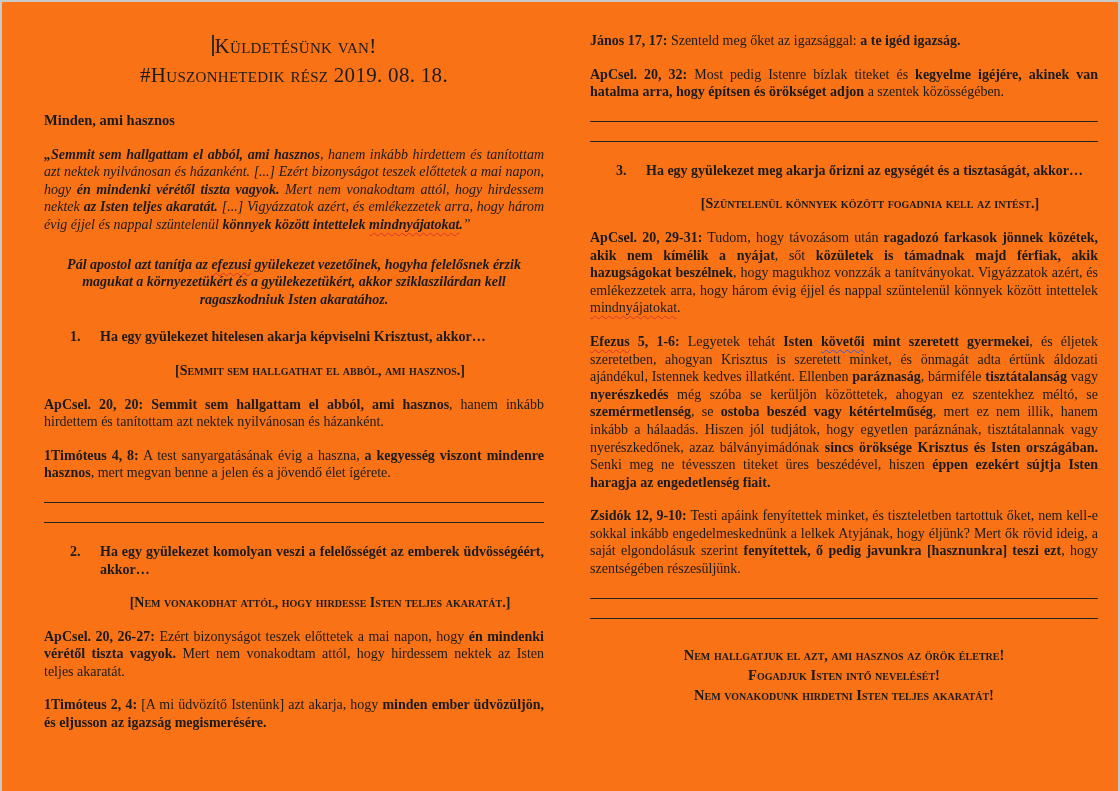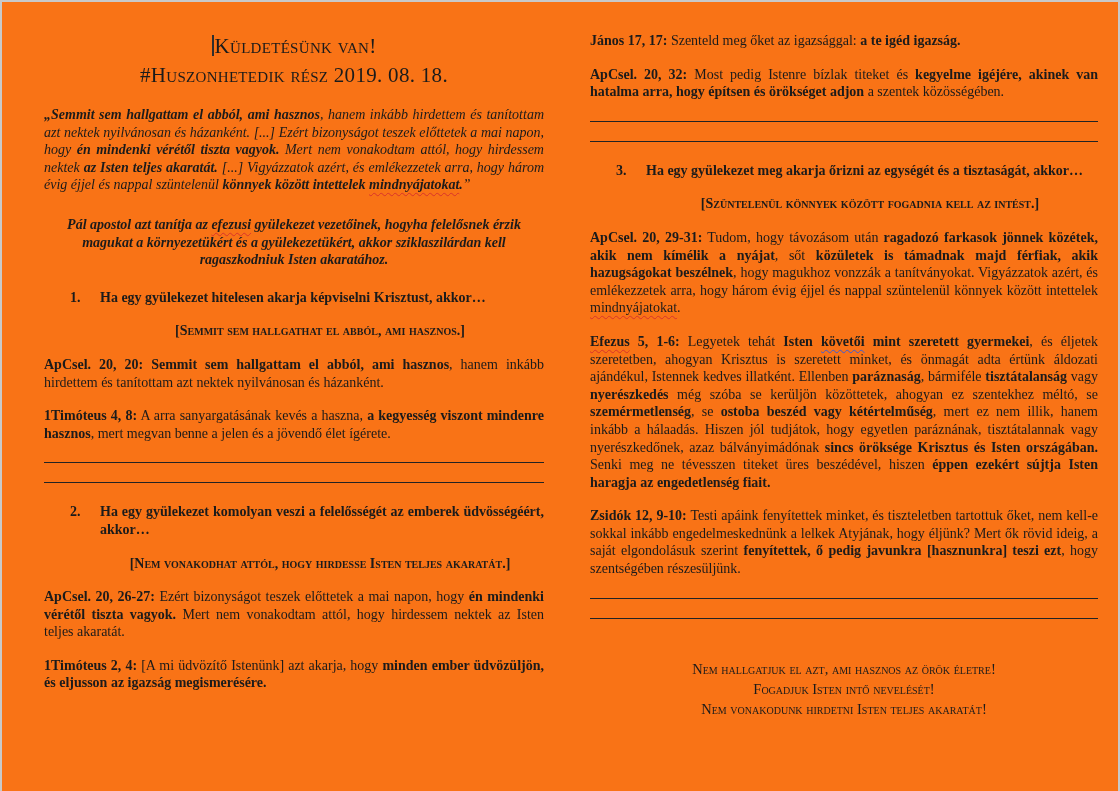--- a/index.html
+++ b/index.html
@@ -38,47 +38,48 @@
   .blk-numbered .ntext{flex:1;text-align:justify;}
 
   .col > .blk-bracket{margin-top:16px;font-weight:bold;font-variant:small-caps;
     text-align:center;padding-left:52px;font-size:14px;}
 
   .blk-para{text-align:justify;}
 
   .col > .blk-rules{margin-top:1px;}
   .rule{height:19px;border-bottom:1.4px solid #232323;}
 
-  .col > .blk-footer{margin-top:40px;font-weight:normal;font-variant:small-caps;
+  .col > .blk-footer{margin-top:26px;font-weight:bold;font-variant:small-caps;
     text-align:center;font-size:14.5px;line-height:20px;}
 
   .b{font-weight:bold;}
   .sq-red{text-decoration-line:underline;text-decoration-style:wavy;
     text-decoration-color:#d9332a;text-decoration-thickness:1px;text-underline-offset:3px;}
   .sq-blue{text-decoration-line:underline;text-decoration-style:wavy;
     text-decoration-color:#3a5bd9;text-decoration-thickness:1px;text-underline-offset:3px;}
 </style>
 </head>
 <body>
 
 <div class="page">
   <div class="col left">
       <div class="blk-title">
         <div><span class="caret"></span><span>Küldetésünk van!</span></div>
         <div><span>#Huszonhetedik rész 2019. 08. 18.</span></div>
       </div>
+      <div class="blk-heading"><span>Minden, ami hasznos</span></div>
       <div class="blk-quote"><span class="b">„Semmit sem hallgattam el abból, ami hasznos</span><span>, hanem inkább hirdettem és tanítottam azt nektek nyilvánosan és házanként. [...] Ezért bizonyságot teszek előttetek a mai napon, hogy </span><span class="b">én mindenki vérétől tiszta vagyok.</span><span> Mert nem vonakodtam attól, hogy hirdessem nektek </span><span class="b">az Isten teljes akaratát.</span><span> [...] Vigyázzatok azért, és emlékezzetek arra, hogy három évig éjjel és nappal szüntelenül </span><span class="b">könnyek között intettelek </span><span class="b sq-red">mindnyájatokat</span><span class="b">.</span><span>”</span></div>
       <div class="blk-lead"><span>Pál apostol azt tanítja az </span><span class="sq-red">efezusi</span><span> gyülekezet vezetőinek, hogyha felelősnek érzik magukat a környezetükért és a gyülekezetükért, akkor sziklaszilárdan kell ragaszkodniuk Isten akaratához.</span></div>
       <div class="blk-numbered">
         <span class="num">1.</span>
         <div class="ntext"><span>Ha egy gyülekezet hitelesen akarja képviselni Krisztust, akkor…</span></div>
       </div>
       <div class="blk-bracket"><span>[Semmit sem hallgathat el abból, ami hasznos.]</span></div>
       <div class="blk-para"><span class="b">ApCsel. 20, 20: Semmit sem hallgattam el abból, ami hasznos</span><span>, hanem inkább hirdettem és tanítottam azt nektek nyilvánosan és házanként.</span></div>
-      <div class="blk-para"><span class="b">1Timóteus 4, 8:</span><span> A arra sanyargatásának kevés a haszna, </span><span class="b">a kegyesség viszont mindenre hasznos</span><span>, mert megvan benne a jelen és a jövendő élet ígérete.</span></div>
+      <div class="blk-para"><span class="b">1Timóteus 4, 8:</span><span> A test sanyargatásának évig a haszna, </span><span class="b">a kegyesség viszont mindenre hasznos</span><span>, mert megvan benne a jelen és a jövendő élet ígérete.</span></div>
       <div class="blk-rules">
         <div class="rule"></div>
         <div class="rule"></div>
       </div>
       <div class="blk-numbered">
         <span class="num">2.</span>
         <div class="ntext"><span>Ha egy gyülekezet komolyan veszi a felelősségét az emberek üdvösségéért, akkor…</span></div>
       </div>
       <div class="blk-bracket"><span>[Nem vonakodhat attól, hogy hirdesse Isten teljes akaratát.]</span></div>
       <div class="blk-para"><span class="b">ApCsel. 20, 26-27:</span><span> Ezért bizonyságot teszek előttetek a mai napon, hogy </span><span class="b">én mindenki vérétől tiszta vagyok.</span><span> Mert nem vonakodtam attól, hogy hirdessem nektek az Isten teljes akaratát.</span></div>

